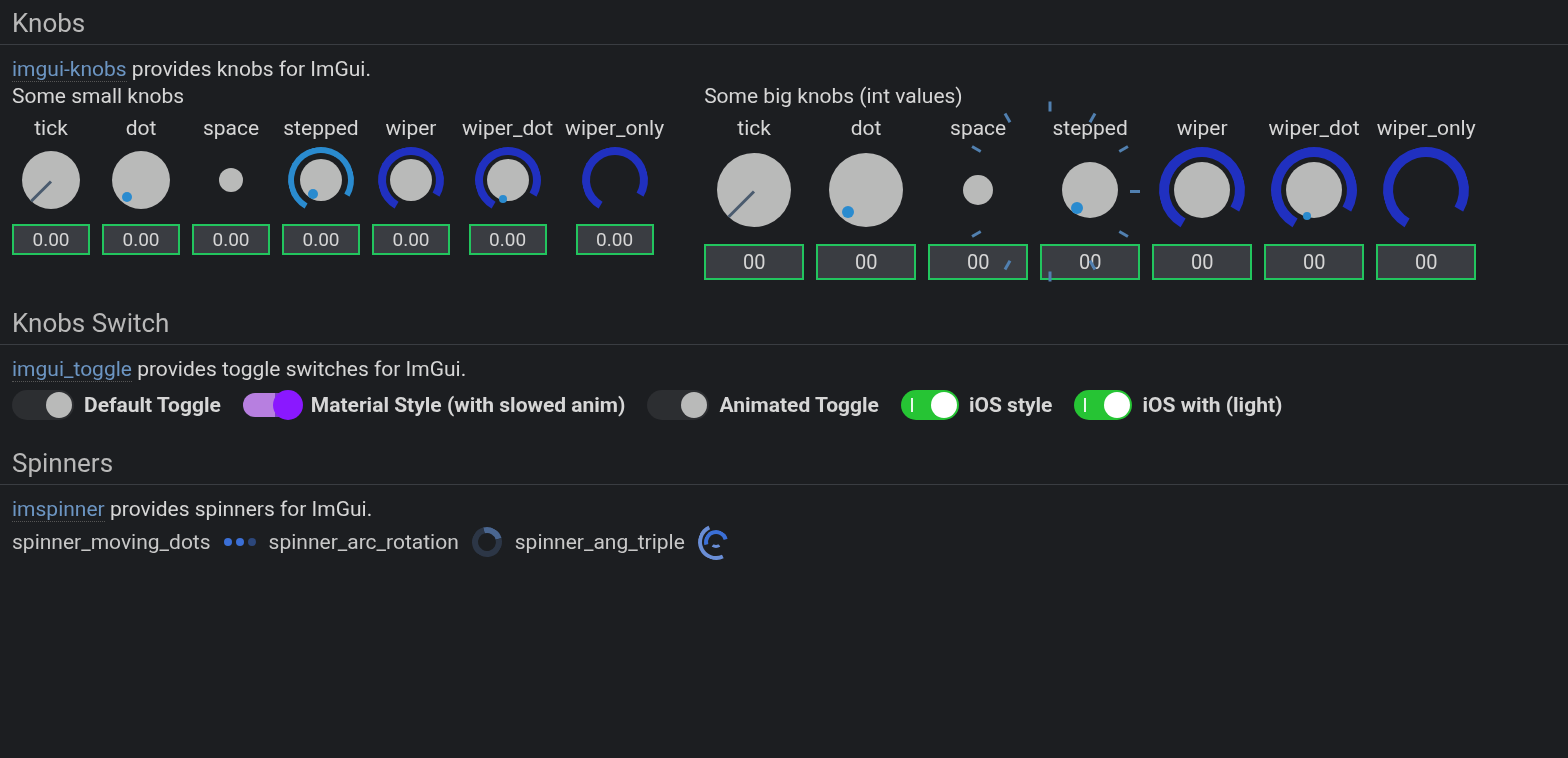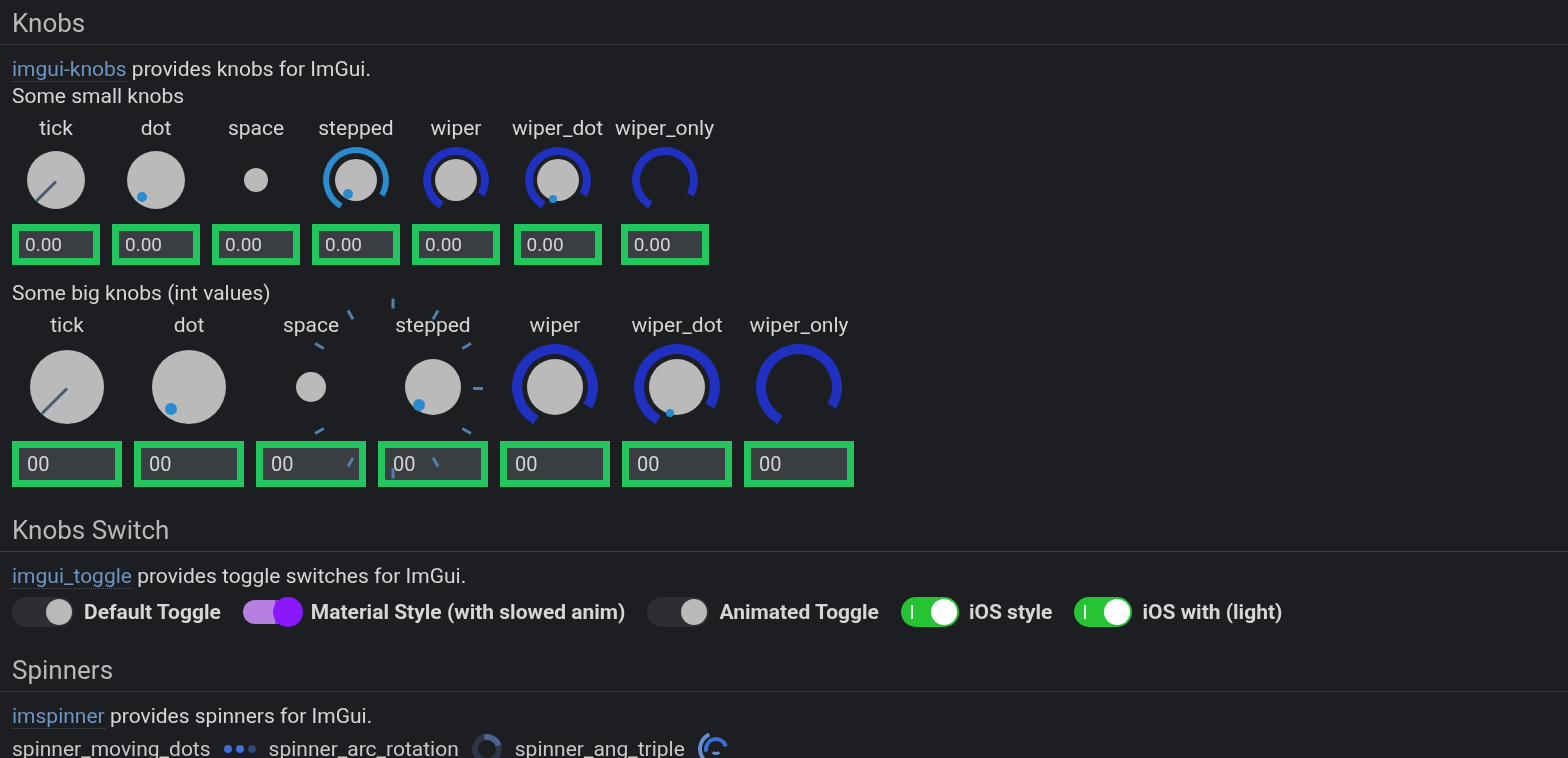--- a/index.html
+++ b/index.html
@@ -20,30 +20,30 @@
   .section-body {
     padding: 12px 12px 20px 12px;
   }
   .link {
     color: #6c95c2;
     border-bottom: 1px dotted #555;
     display: inline-block;
   }
   .desc-line { margin-bottom: 2px; color: #d6d6d6; }
   .sub-heading { color: #d6d6d6; margin-bottom: 4px; }
-  .knob-row-wrap { display: flex; flex-direction: column; align-items: flex-start; gap: 16px; }
+  .knob-row-wrap { display: flex; align-items: flex-start; gap: 40px; }
   .knob-group { display: flex; flex-direction: column; }
   .knob-row { display: flex; flex-direction: row; gap: 12px; margin-top: 4px; }
   .knob-cell { display: flex; flex-direction: column; align-items: center; }
   .knob-label { color: #d6d6d6; margin-bottom: 4px; white-space: nowrap; }
   .knob-vis { width: 72px; height: 72px; position: relative; display:flex; align-items:center; justify-content:center; }
   .knob-vis.big { width: 92px; height: 92px; }
   .knob-val {
-    background: #3a3d42; border:7px solid #22c55e;
-    min-width: 62px; text-align: left; padding: 2px 6px;
+    background: #3a3d42; border:2px solid #22c55e;
+    min-width: 62px; text-align: center; padding: 2px 6px;
     margin-top: 8px; color: #d6d6d6; font-size: 19px;
   }
   .knob-val.big { min-width: 80px; padding: 4px 8px; font-size: 20px; }
   
   .kbase {
     width: 58px; height: 58px; border-radius: 50%;
     background: #b9bab9; position: relative;
   }
   .big .kbase { width: 74px; height: 74px; }
   .ktick {

